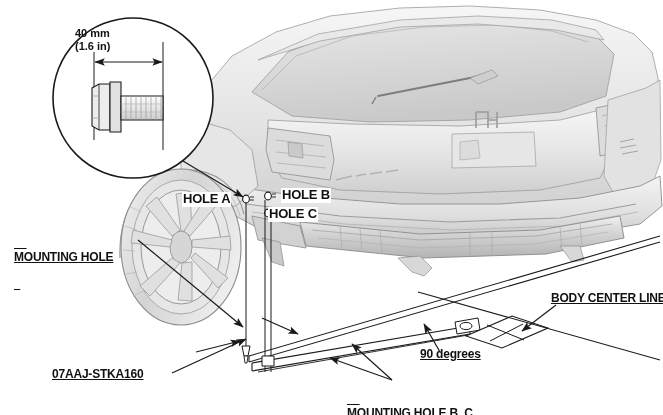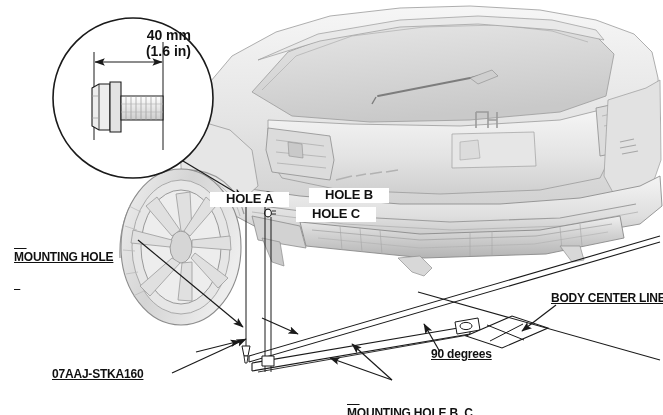--- a/index.html
+++ b/index.html
@@ -26,29 +26,28 @@
     position: absolute;
     font-family: "Liberation Sans", sans-serif;
     font-weight: bold;
     color: #111111;
     line-height: 1.12;
     white-space: pre;
     letter-spacing: -0.2px;
   }
   .lbl.boxed {
     background: #ffffff;
-    padding: 0 16px;
-    margin-left: 28px;
+    padding: 0 1px;
   }
   .sz13 { font-size: 13px; }
   .sz12 { font-size: 12px; text-decoration: underline; }
   .callout-40 {
     position: absolute;
-    text-align: right;
-    font-size: 14px;
+    text-align: left;
+    font-size: 11px;
     font-weight: bold;
     color: #111;
     line-height: 1.15;
   }
 </style>
 </head>
 <body>
 
 <div id="stage">
 
@@ -317,17 +316,17 @@
     <div>MOUNTING HOLE</div>
   </div>
 
   <div class="lbl sz12" style="left:52px; top:368px;">07AAJ-STKA160</div>
 
   <div class="lbl sz12" style="left:347px; top:380px;">
     <div>MOUNTING HOLE B, C</div>
     
   </div>
 
-  <div class="lbl sz12" style="left:431px; top:348px;">90 degrees</div>
+  <div class="lbl sz12" style="left:420px; top:348px;">90 degrees</div>
 
   <div class="lbl sz12" style="left:551px; top:292px;">BODY CENTER LINE</div>
 
 </div>
 
 </body></html>

